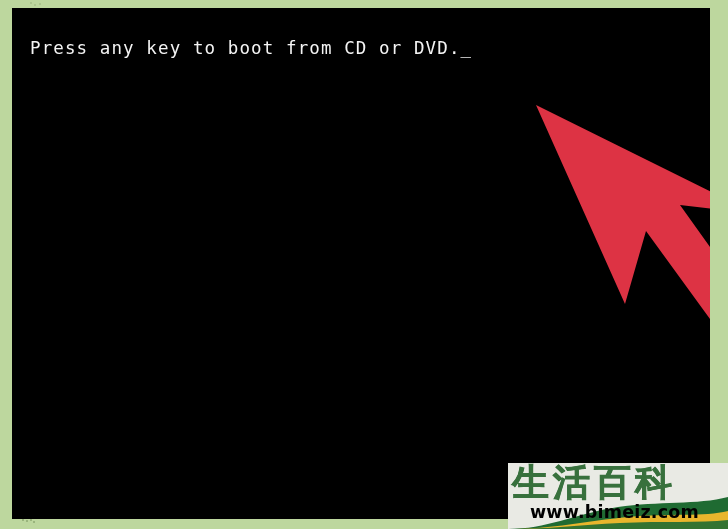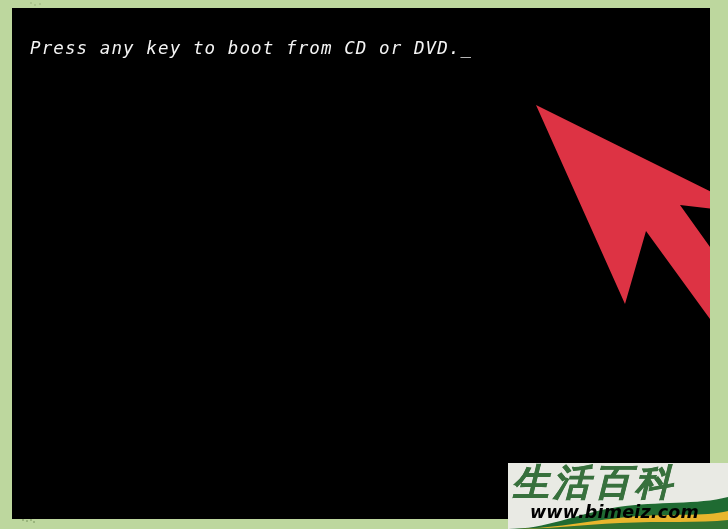--- a/index.html
+++ b/index.html
@@ -7,21 +7,20 @@
     padding: 0;
     background: #bdd79e;
   }
   #screenshot {
     position: relative;
     width: 728px;
     height: 529px;
     overflow: hidden;
     background: #bdd79e;
     font-family: "Liberation Sans", sans-serif;
-    font-style: italic;
   }
   
   #frame-bg {
     position: absolute;
     inset: 0;
     background: #bdd79e;
   }
   
   #boot-screen {
     position: absolute;

